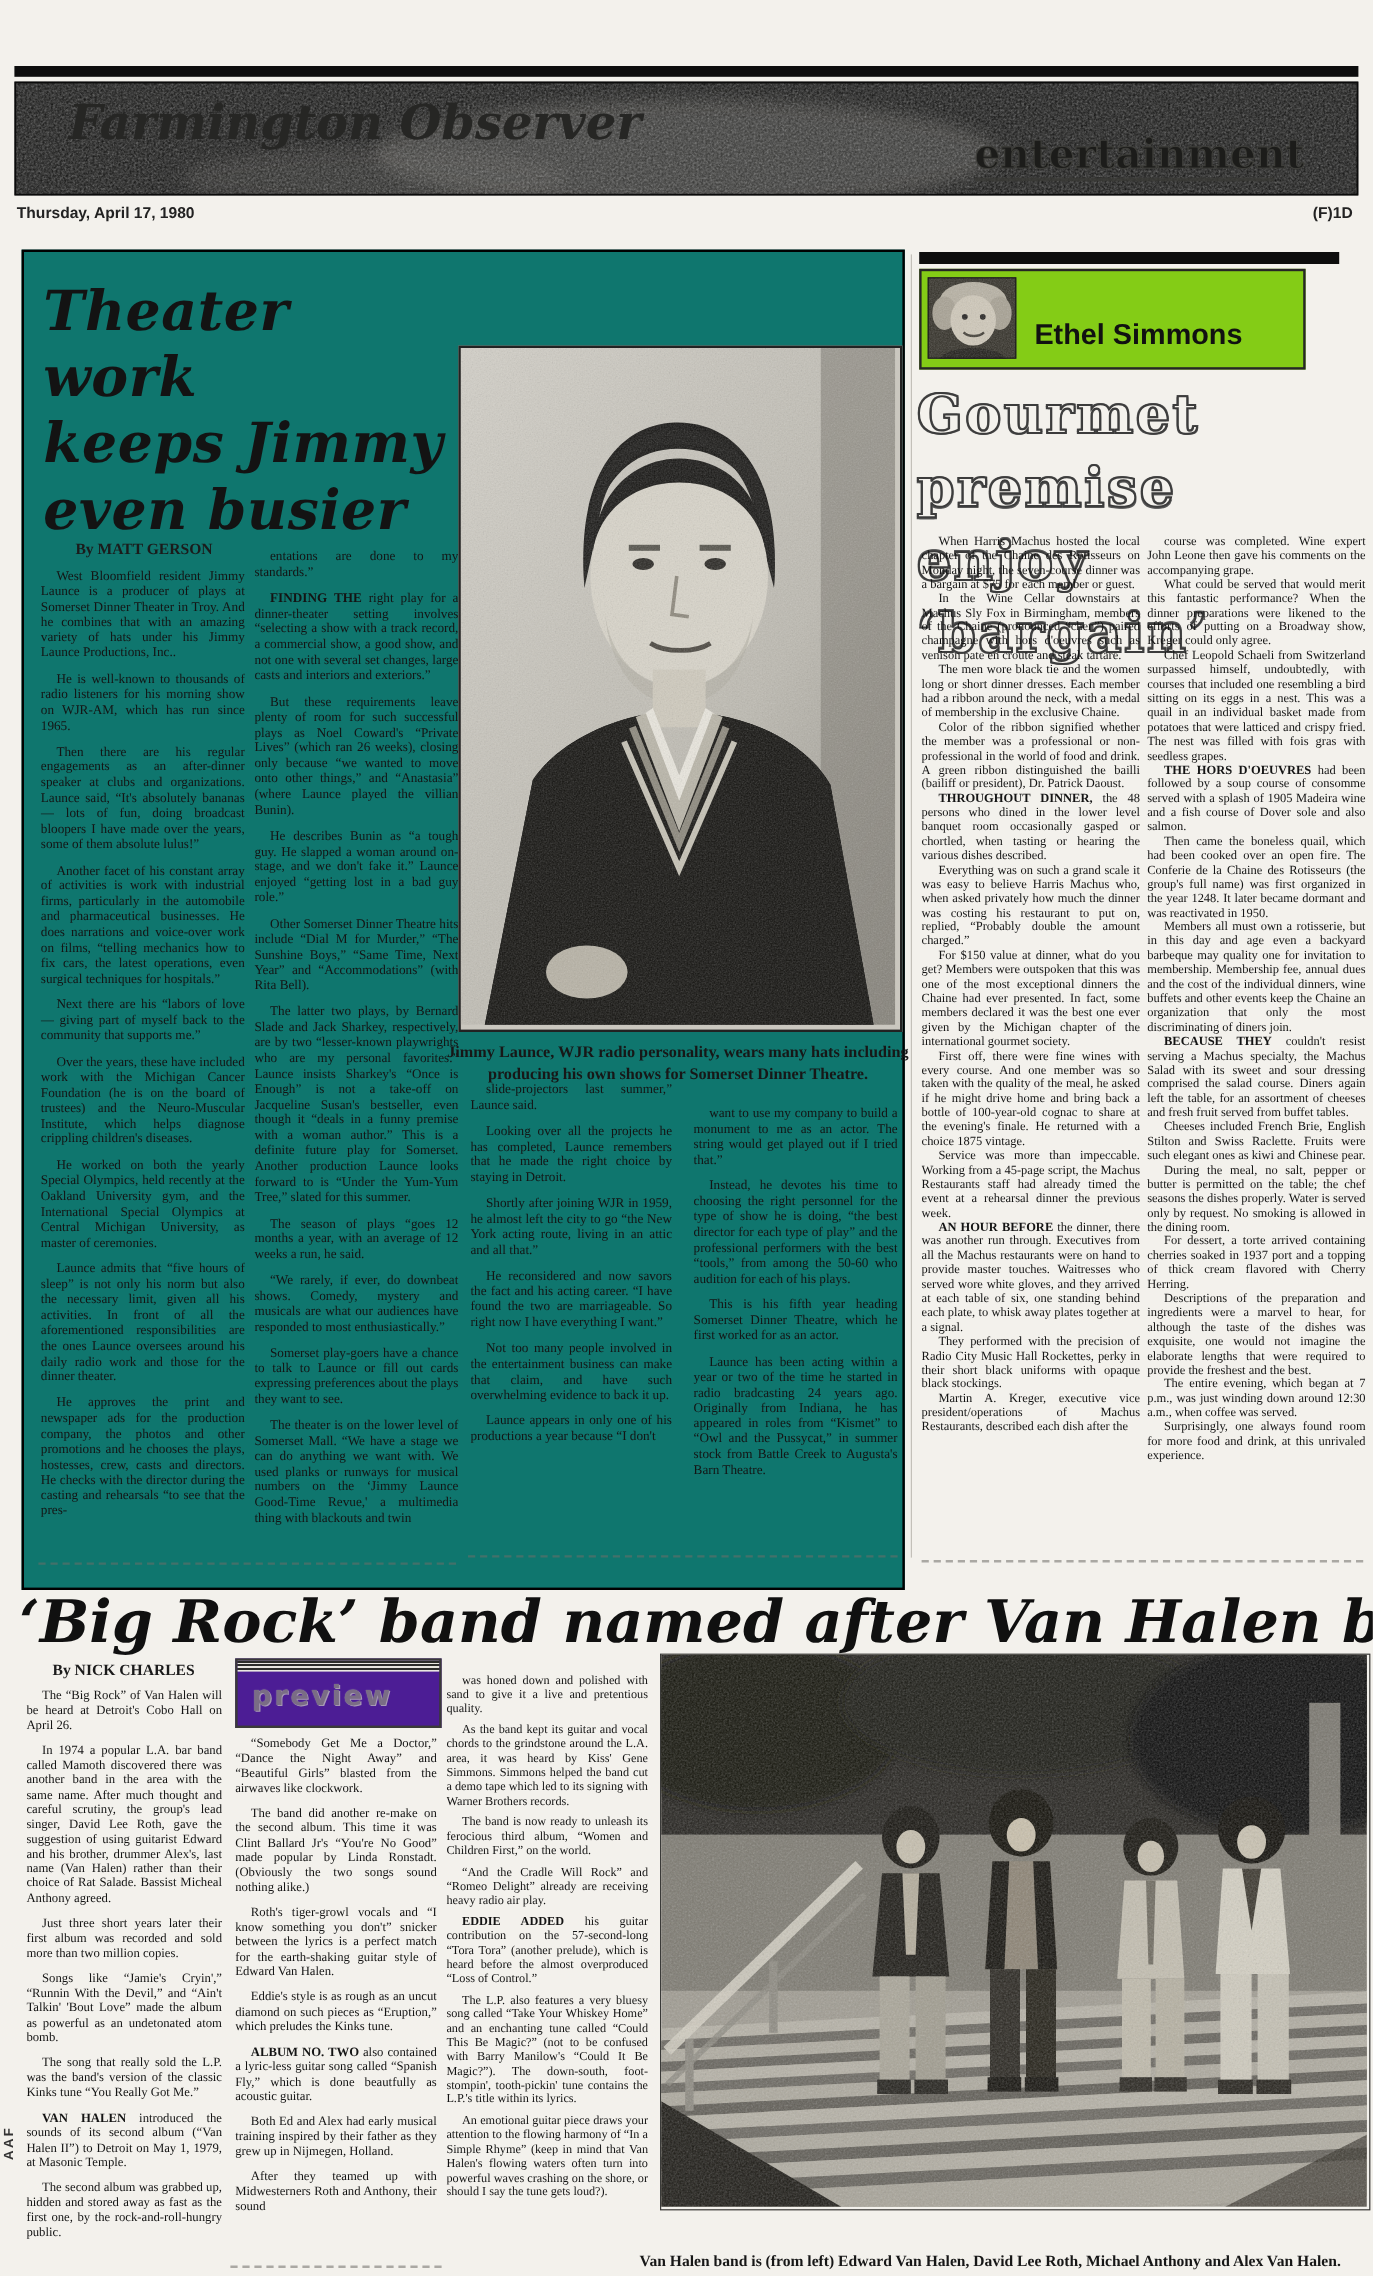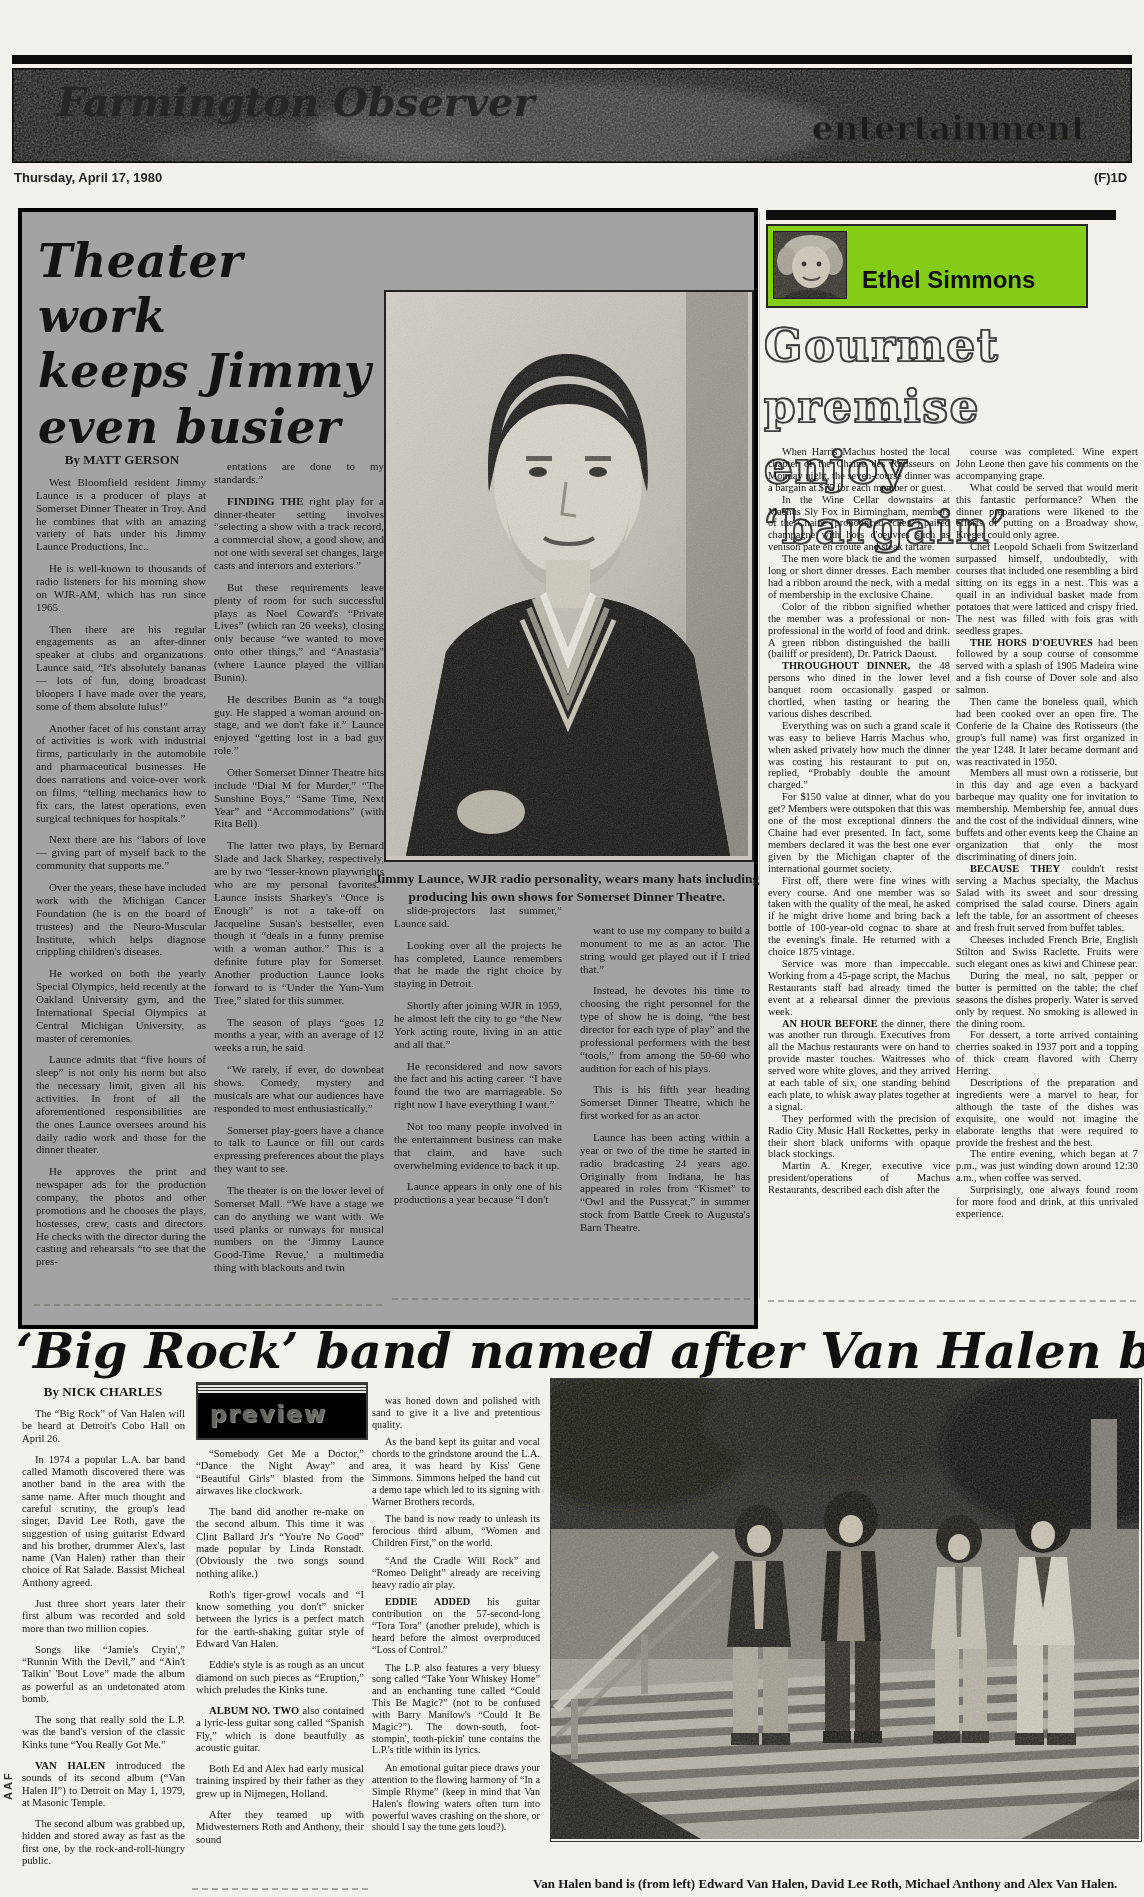--- a/index.html
+++ b/index.html
@@ -8,21 +8,21 @@
     background:#f3f1ec;color:#161616;
     font-family:"Liberation Serif", serif;
     overflow:hidden;
   }
   .abs{position:absolute;}
   
   .topbar{background:#0d0d0d;}
   
   .dateline{font-family:"Liberation Sans",sans-serif;font-weight:bold;font-size:13px;color:#222;}
   
-  .artbox{border:4px solid #000000;background:#a3a3a3;}
+  .artbox{border:2px solid #000000;background:#0f766e;}
   
   .head-theater{
     font-family:"DejaVu Serif",serif;font-style:italic;font-weight:bold;
     font-size:46px;line-height:1.2;color:#131313;letter-spacing:.5px;
   }
   .head-gourmet{
     font-family:"DejaVu Serif",serif;font-weight:bold;
     font-size:45px;line-height:1.35;letter-spacing:2px;
     color:#f4f2ed;
     -webkit-text-stroke:1.6px #3c3c3c;
@@ -42,21 +42,21 @@
   .bigrock-col{font-size:10.6px;line-height:1.16;}
   .bigrock-col p{margin:0 0 9px 0;}
   .col3-tight p{margin:0 0 6px 0;}
   
   .caption{font-weight:bold;font-size:13.5px;line-height:1.3;text-align:center;color:#171717;}
   .caption-vh{font-weight:bold;font-size:13px;text-align:left;color:#171717;}
   
   .columnist-box{border:2px solid #262626;background:#84cc16;}
   .columnist-name{font-family:"Liberation Sans",sans-serif;font-weight:bold;font-size:24px;color:#111;}
   
-  .preview-box{border:2px solid #3a3a38;background:#000000;}
+  .preview-box{border:2px solid #3a3a38;background:#4c1d95;}
   .preview-stripes{height:9px;background:repeating-linear-gradient(to bottom,#2c2c2a 0 1.5px,#e8e6e0 1.5px 3px);}
   .preview-word{
     font-family:"DejaVu Sans",sans-serif;font-weight:bold;font-size:23px;
     color:#8a8880;letter-spacing:2px;opacity:.75;
     text-shadow:0 0 1px #aaa,1px 1px 0 #c9c7c0;
   }
   .photo-frame{border:2px solid #222;background:#cac7bf;}
   .ragged{border-top:2px dashed #6f6d68;opacity:.55;}
   .vrule{background:#b7b4ac;width:1px;opacity:.8;}
   .margin-note{

